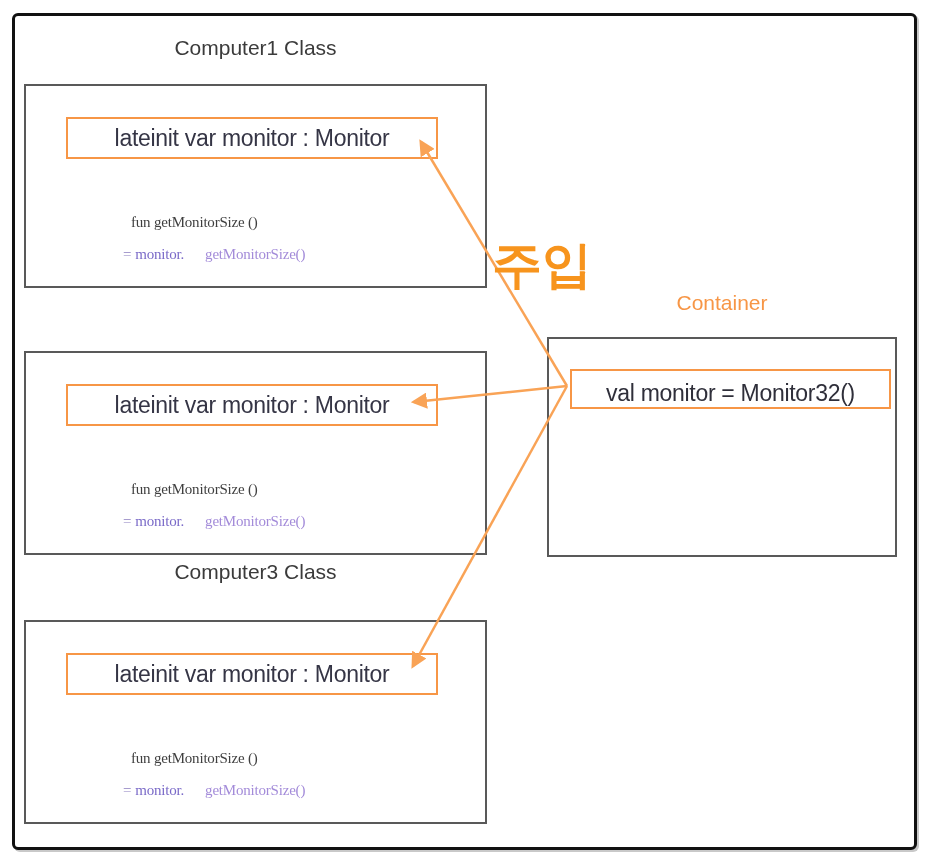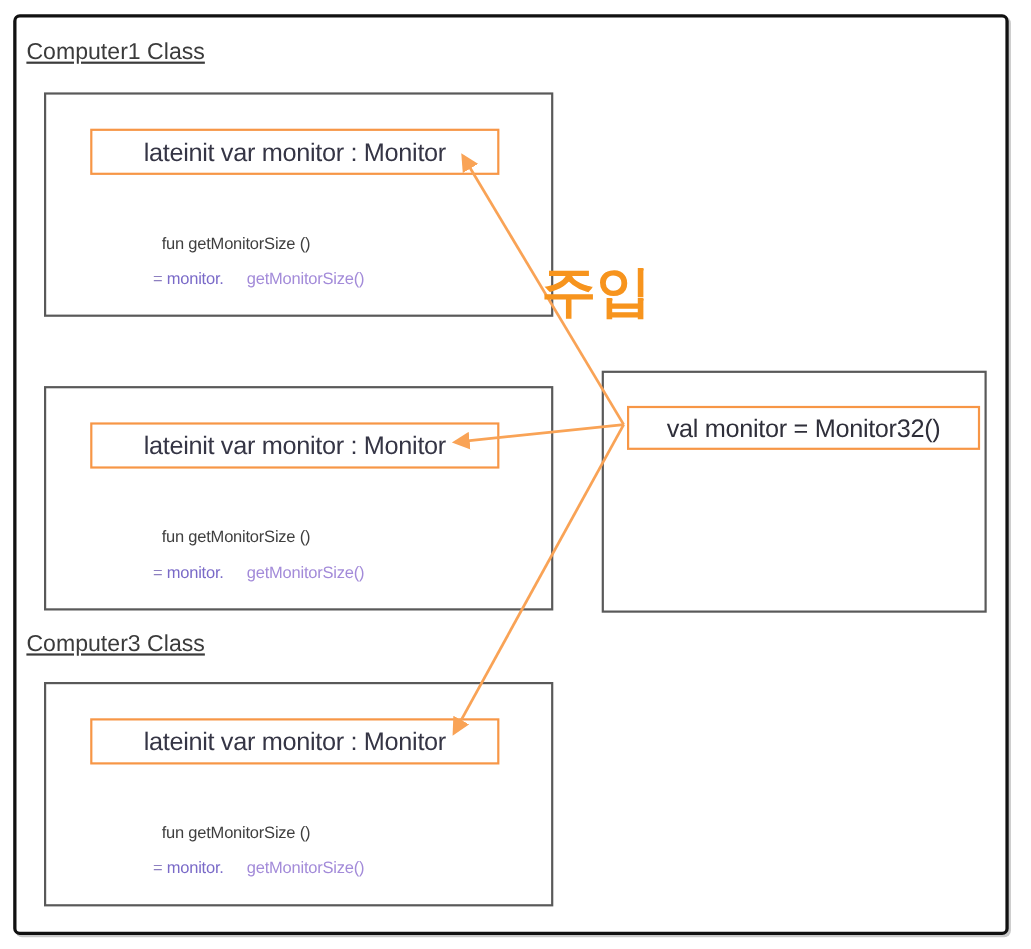--- a/index.html
+++ b/index.html
@@ -33,28 +33,28 @@
     border: 3px solid var(--frame-black);
     border-radius: 6px;
     box-shadow: 2px 2px 0 #c9c9c9;
     background: #ffffff;
   }
   .class-title {
     position: absolute;
     left: 24px;
     width: 463px;
     height: 26px;
+    text-align: center;
     font-size: 21px;
     color: #3b3b3b;
     white-space: nowrap;
-    text-decoration: underline;
   }
   .class-box {
     position: absolute;
-    left: 40px;
+    left: 24px;
     width: 463px;
     height: 204px;
     border: 2px solid var(--border-gray);
     background: #ffffff;
   }
   .field-box {
     position: absolute;
     left: 40px;
     width: 372px;
     height: 42px;
@@ -77,23 +77,23 @@
     white-space: nowrap;
   }
   .code-line1 { color: #3f3f3f; margin-left: 8px; }
   .code-eq { color: var(--code-eq-purple); }
   .code-receiver { color: var(--code-receiver-purple); margin-left: 4px; }
   .code-call { color: var(--code-call-purple); margin-left: 21px; }
 
   
   .t1 { top: 36px; }  .b1 { top: 84px; }
   .t2 { top: 305px; } .b2 { top: 351px; }
-  .t3 { top: 574px; } .b3 { top: 620px; }
+  .t3 { top: 560px; } .b3 { top: 620px; }
   .field-y { top: 31px; }
-  .code-y { top: 120px; }
+  .code-y { top: 120px; font-family: Liberation Serif, serif; }
 
   .container-title {
     position: absolute;
     left: 547px; top: 291px;
     width: 350px; height: 26px;
     text-align: center;
     font-size: 21px;
     color: var(--accent-orange);
     white-space: nowrap;
   }
@@ -104,21 +104,21 @@
     border: 2px solid var(--border-gray);
     background: #ffffff;
   }
   .val-box {
     position: absolute;
     left: 21px; top: 30px;
     width: 321px; height: 40px;
     border: 2px solid var(--accent-orange);
     background: #ffffff;
     display: flex;
-    align-items: center;
+    align-items: flex-end;
     justify-content: center;
     font-size: 23px;
     letter-spacing: -0.3px;
     color: #2f2f3a;
     white-space: nowrap;
   }
   .injection-label {
     position: absolute;
     left: 492px; top: 238px;
     font-size: 50px;
@@ -172,20 +172,21 @@
   <div class="class-box b3">
     <div class="field-box field-y">
       <span>lateinit var monitor : Monitor</span>
     </div>
     <div class="code-block code-y">
       <div class="code-line1">fun getMonitorSize ()</div>
       <div><span class="code-eq">=</span><span class="code-receiver">monitor.</span><span class="code-call">getMonitorSize()</span></div>
     </div>
   </div>
 
+  <div class="container-title">Container</div>
   <div class="container-box">
     <div class="val-box">
       <span>val monitor = Monitor32()</span>
     </div>
   </div>
 
   <div class="injection-label">주입</div>
 
   <svg class="arrows" viewBox="0 0 937 863" xmlns="http://www.w3.org/2000/svg">
     <defs>

